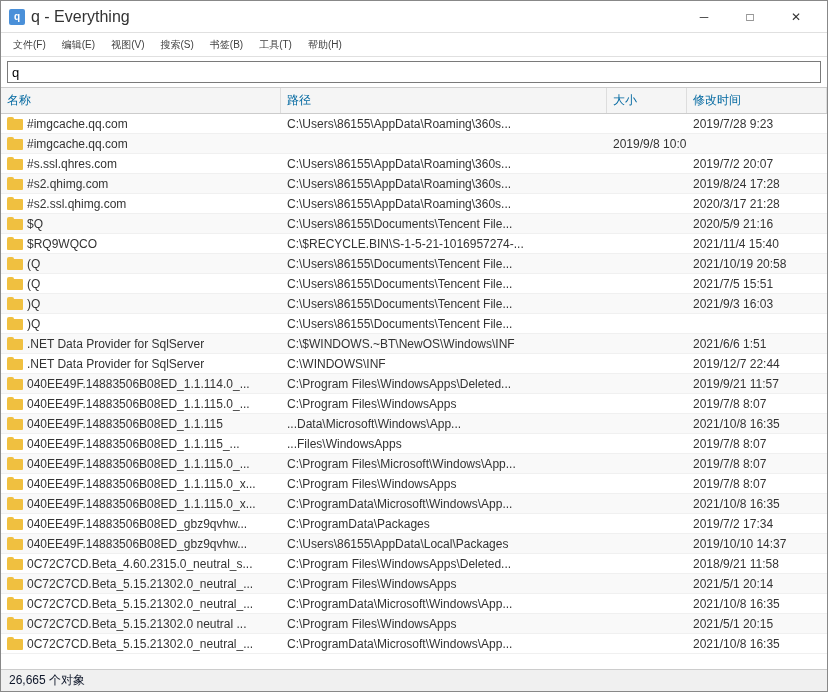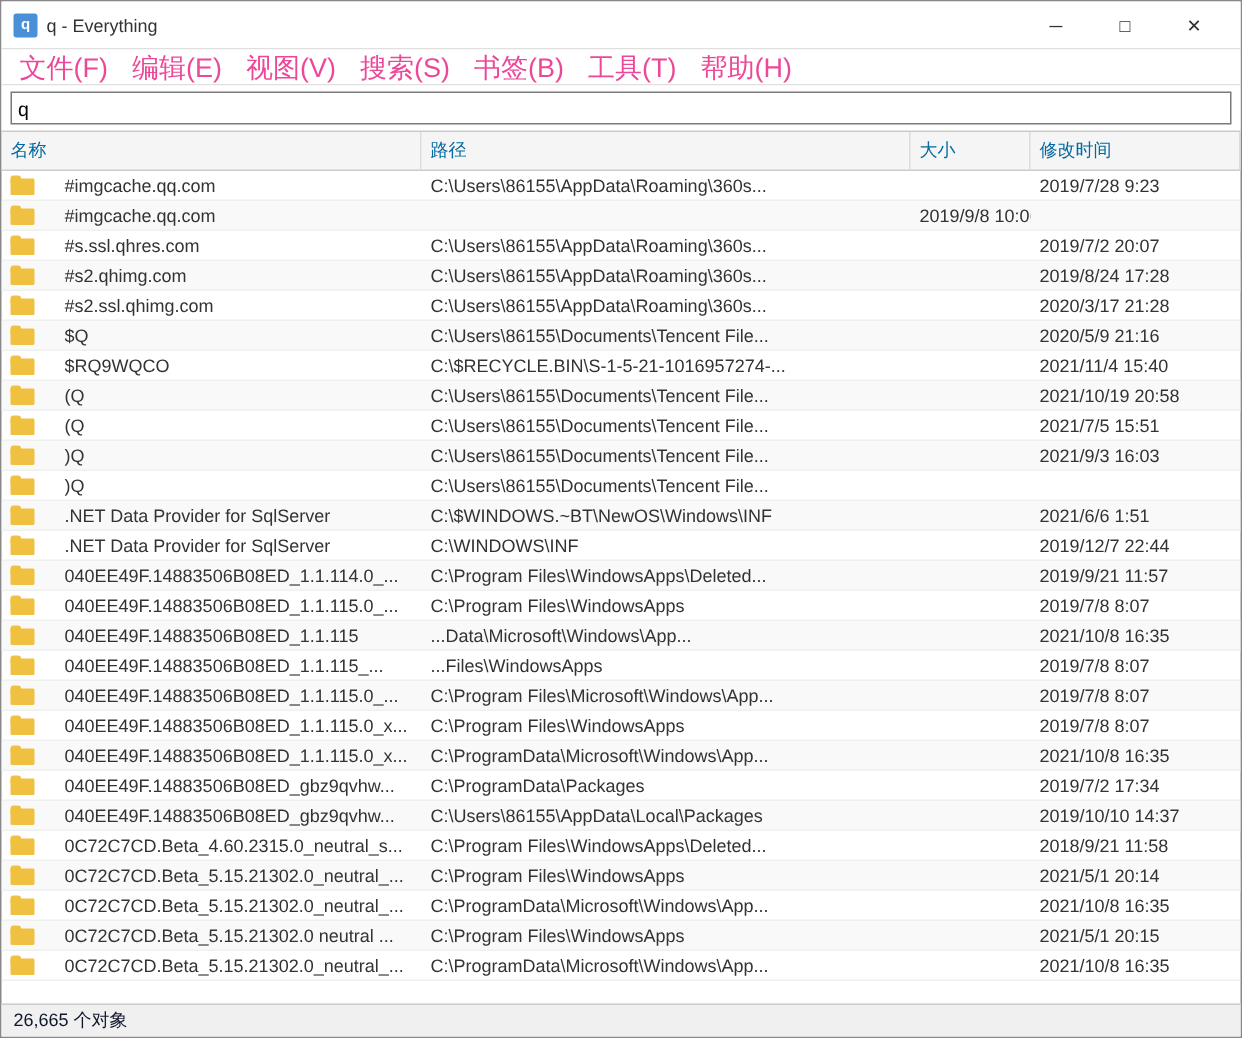--- a/index.html
+++ b/index.html
@@ -36,21 +36,21 @@
       border-radius: 2px;
       display: flex;
       align-items: center;
       justify-content: center;
       color: white;
       font-weight: bold;
       font-size: 10px;
     }
     .title-bar-text {
       flex: 1;
-      font-size: 12px;
+      font-size: 16px;
       color: #333;
     }
     .title-bar-controls {
       display: flex;
       gap: 0;
     }
     .title-bar-btn {
       width: 46px;
       height: 32px;
       border: none;
@@ -66,22 +66,22 @@
       background: #ffffff;
       height: 24px;
       display: flex;
       align-items: center;
       padding: 0 4px;
       border-bottom: 1px solid #e0e0e0;
     }
     .menu-item {
       padding: 2px 8px;
       cursor: pointer;
-      font-size: 18px;
-      color: #ec4899;
+      font-size: 10px;
+      color: #404040;
       height: 24px;
       display: flex;
       align-items: center;
     }
     .search-bar {
       padding: 4px 6px;
       background: #ffffff;
       border-bottom: 1px solid #cccccc;
     }
     .search-input {
@@ -131,21 +131,21 @@
       color: #333;
       white-space: nowrap;
       overflow: hidden;
       text-overflow: ellipsis;
       display: flex;
       align-items: center;
     }
     .cell-name {
       display: flex;
       align-items: center;
-      gap: 20px;
+      gap: 4px;
     }
     .folder-icon {
       width: 16px;
       height: 13px;
       flex-shrink: 0;
       position: relative;
     }
     .folder-icon::before {
       content: '';
       position: absolute;

